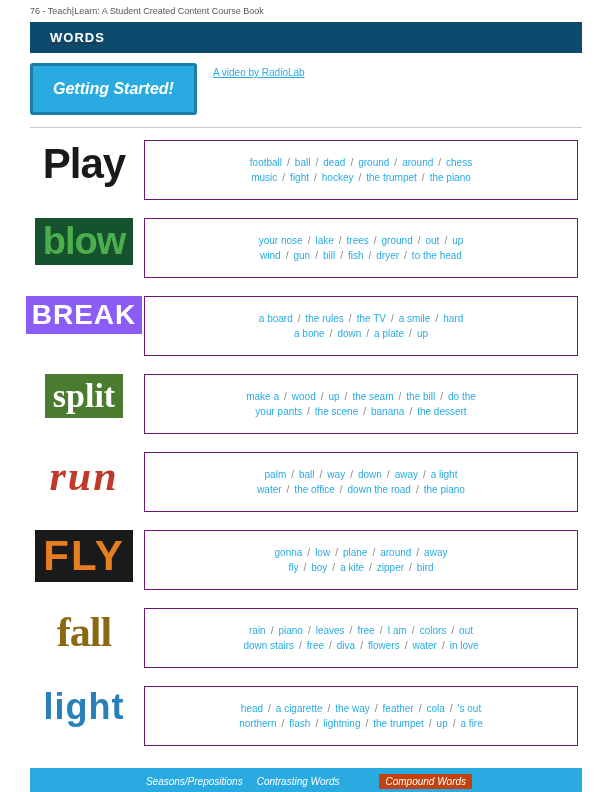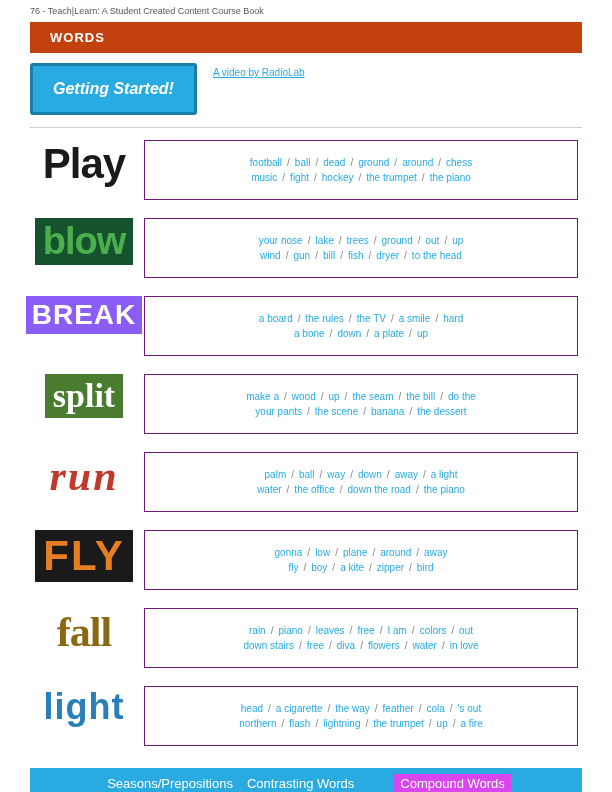--- a/index.html
+++ b/index.html
@@ -12,23 +12,24 @@
       color: #333;
     }
 
     .page-header {
       font-size: 9px;
       color: #555;
       padding: 6px 30px;
     }
 
     .words-banner {
-      background: #c2410c;
+      background: #0c4a6e;
       padding: 8px 20px;
       margin: 0 30px 10px 30px;
+      text-decoration: underline;
     }
     .words-banner span {
       color: #fff;
       font-weight: bold;
       font-size: 13px;
       letter-spacing: 1px;
     }
 
     .intro-section {
       display: flex;
@@ -198,28 +199,29 @@
       display: flex;
       justify-content: center;
       gap: 2px;
       padding: 6px 30px;
       margin: 12px 30px 0 30px;
       flex-wrap: wrap;
     }
 
     .bottom-nav-item {
       color: #fff;
-      font-size: 13px;
+      font-size: 10px;
       padding: 2px 6px;
       cursor: pointer;
       white-space: nowrap;
+      font-style: italic;
     }
 
     .bottom-nav-item.active {
-      background: #d946ef;
+      background: #c2410c;
       margin-left: 32px;
     }
   </style>
 </head>
 <body>
 
 <div class="page-header">
   <span>76 - Teach|Learn: A Student Created Content Course Book</span>
 </div>
 

